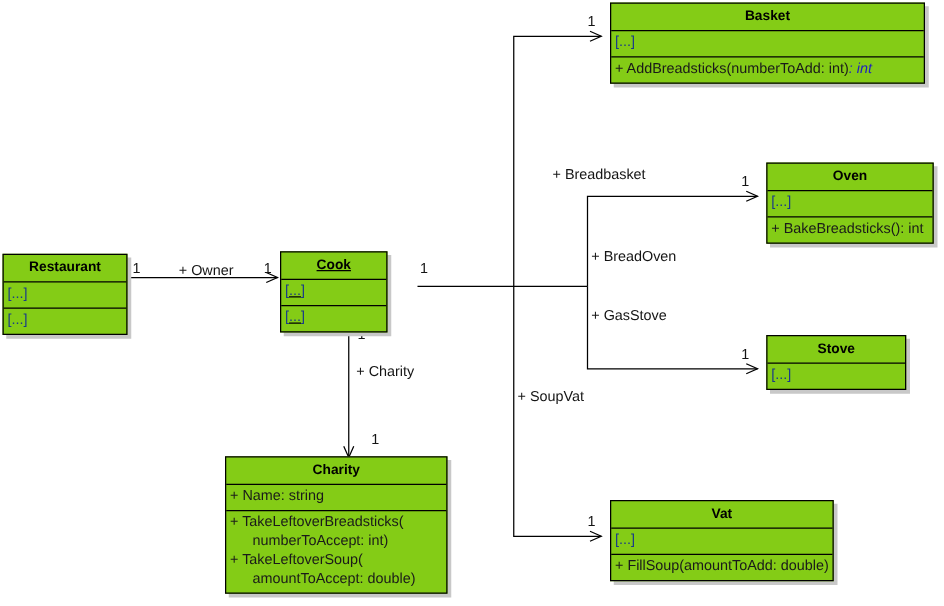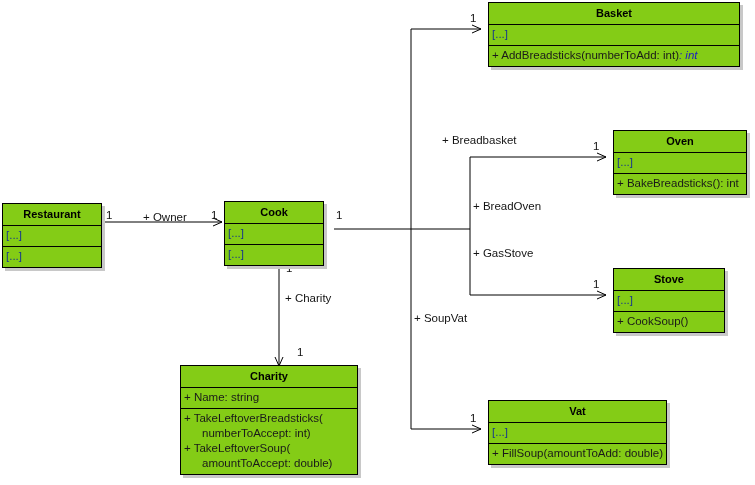--- a/index.html
+++ b/index.html
@@ -111,42 +111,41 @@
       <path d="M 470,229 L 470,295 L 606,295" fill="none" stroke="#000000" stroke-width="1" marker-end="url(#openarrow)"></path>
     </g>
   </svg>
 
   <div class="uml-class" style="left:2px; top:203px; width:100px;">
     <div class="uml-title">Restaurant</div>
     <div class="uml-compartment ellipsis">[...]</div>
     <div class="uml-compartment ellipsis">[...]</div>
   </div>
 
-  <div class="uml-class" style="left:224px; top:201px; width:100px;">
+  <div class="uml-class" style="left:224px; top:201px; width:86px;text-decoration:underline;">
     <div class="uml-title">Cook</div>
     <div class="uml-compartment ellipsis">[...]</div>
     <div class="uml-compartment ellipsis">[...]</div>
   </div>
 
   <div class="uml-class" style="left:488px; top:2px; width:252px;">
     <div class="uml-title">Basket</div>
     <div class="uml-compartment ellipsis">[...]</div>
     <div class="uml-compartment"><span>+ AddBreadsticks(numberToAdd: int)</span><span class="ret">: int</span></div>
   </div>
 
   <div class="uml-class" style="left:613px; top:130px; width:134px;">
     <div class="uml-title">Oven</div>
     <div class="uml-compartment ellipsis">[...]</div>
     <div class="uml-compartment">+ BakeBreadsticks(): int</div>
   </div>
 
   <div class="uml-class" style="left:613px; top:268px; width:112px;">
     <div class="uml-title">Stove</div>
     <div class="uml-compartment ellipsis">[...]</div>
-    <div class="uml-compartment">+ CookSoup()</div>
   </div>
 
   <div class="uml-class" style="left:488px; top:400px; width:179px;">
     <div class="uml-title">Vat</div>
     <div class="uml-compartment ellipsis">[...]</div>
     <div class="uml-compartment">+ FillSoup(amountToAdd: double)</div>
   </div>
 
   <div class="uml-class" style="left:180px; top:365px; width:178px;">
     <div class="uml-title">Charity</div>

